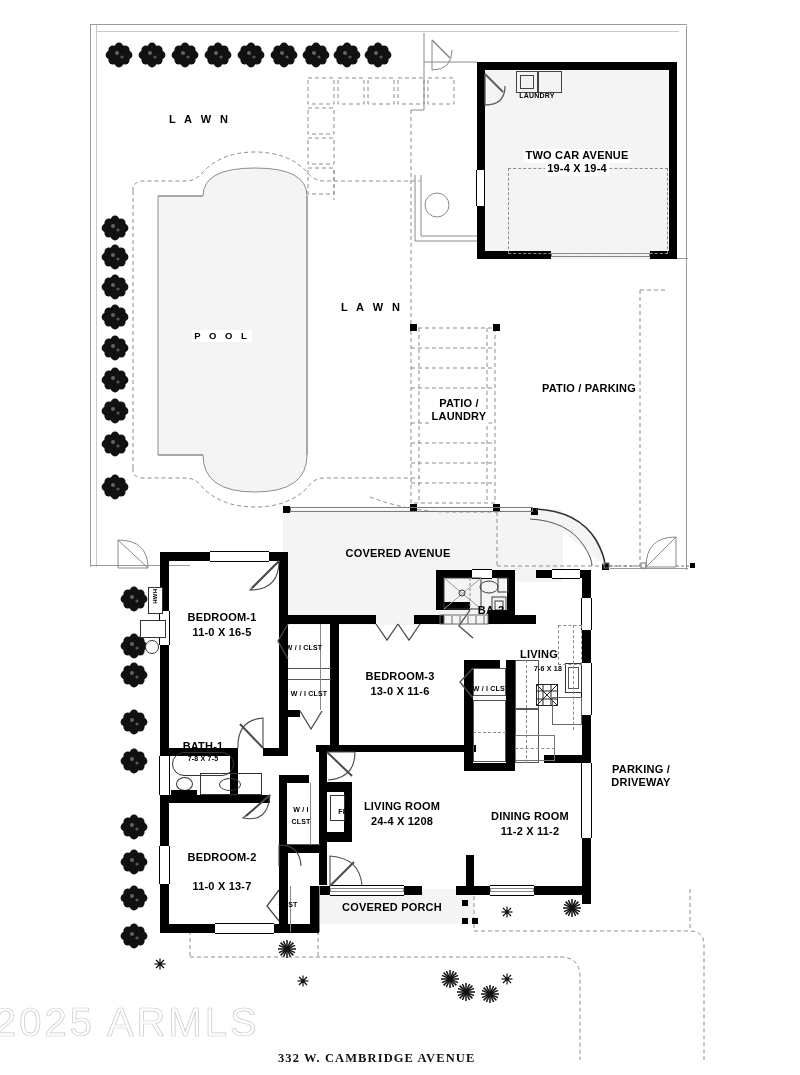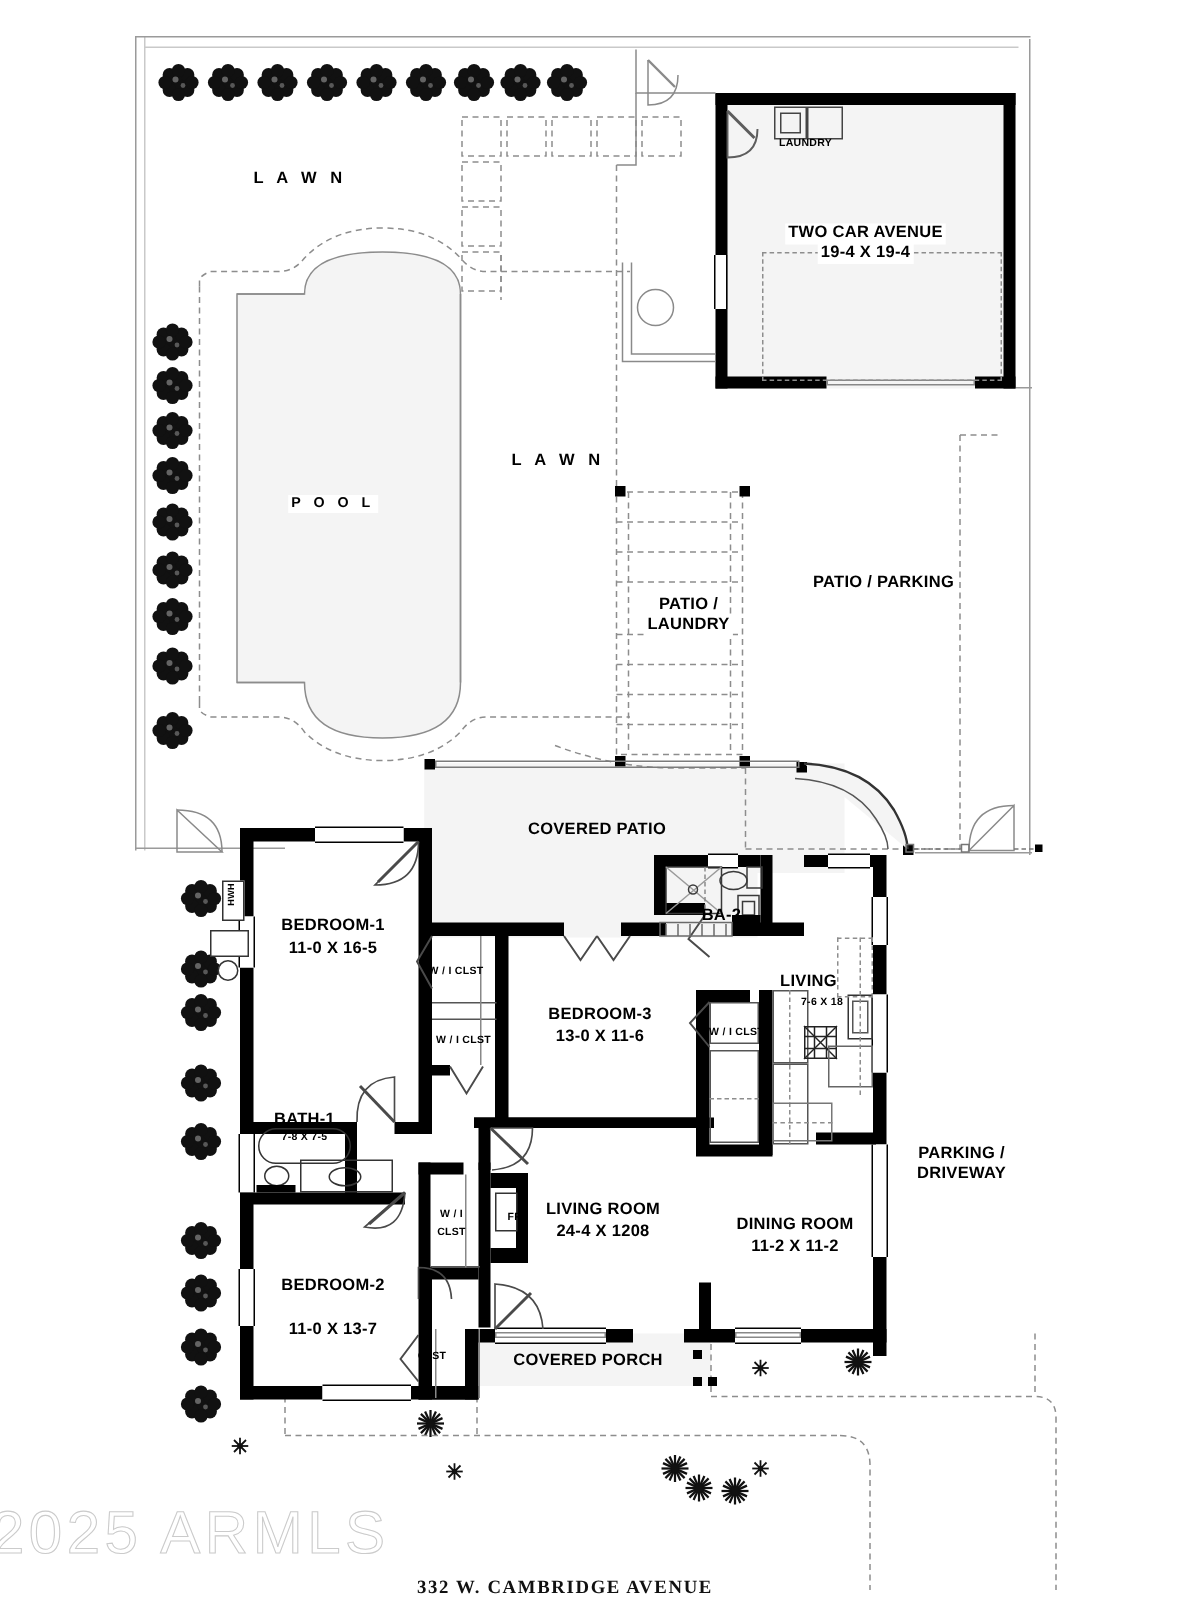--- a/index.html
+++ b/index.html
@@ -506,21 +506,21 @@
       <rect x="440" y="615" width="48" height="9"></rect>
     </g>
   </svg>
 
   <div class="lbl med sp ctr" style="left:200px;top:113px;">L A W N</div>
   <div class="lbl med sp ctr" style="left:372px;top:301px;">L A W N</div>
   <div class="lbl big sp ctr wht" style="left:222px;top:330px;">P O O L</div>
   <div class="lbl med ctr" style="left:589px;top:382px;">PATIO  /  PARKING</div>
   <div class="lbl med ctr wht" style="left:459px;top:397px;">PATIO /</div>
   <div class="lbl med ctr wht" style="left:459px;top:410px;">LAUNDRY</div>
-  <div class="lbl med ctr" style="left:398px;top:547px;">COVERED PATIO</div>
+  <div class="lbl med ctr" style="left:398px;top:547px;">COVERED AVENUE</div>
   <div class="lbl med ctr" style="left:392px;top:901px;">COVERED PORCH</div>
   <div class="lbl med ctr" style="left:641px;top:763px;">PARKING /</div>
   <div class="lbl med ctr" style="left:641px;top:776px;">DRIVEWAY</div>
 
   <div class="lbl med ctr wht" style="left:577px;top:149px;">TWO CAR AVENUE</div>
   <div class="lbl med ctr wht" style="left:577px;top:162px;">19-4  X  19-4</div>
 
   <div class="lbl small ctr" style="left:537px;top:92px;">LAUNDRY</div>
 
   <div class="lbl med ctr" style="left:222px;top:611px;">BEDROOM-1</div>
@@ -528,21 +528,21 @@
 
   <div class="lbl med ctr" style="left:222px;top:851px;">BEDROOM-2</div>
   <div class="lbl med ctr" style="left:222px;top:880px;">11-0  X  13-7</div>
 
   <div class="lbl med ctr" style="left:400px;top:670px;">BEDROOM-3</div>
   <div class="lbl med ctr" style="left:400px;top:685px;">13-0  X  11-6</div>
 
   <div class="lbl med ctr" style="left:203px;top:740px;">BATH-1</div>
   <div class="lbl small ctr" style="left:203px;top:755px;">7-8 X 7-5</div>
 
-  <div class="lbl med ctr" style="left:481px;top:604px;">BA-2</div>
+  <div class="lbl med ctr" style="left:491px;top:604px;">BA-2</div>
 
   <div class="lbl med ctr" style="left:539px;top:648px;">LIVING</div>
   <div class="lbl small ctr" style="left:548px;top:665px;">7-6 X 18</div>
 
   <div class="lbl med ctr" style="left:402px;top:800px;">LIVING ROOM</div>
   <div class="lbl med ctr" style="left:402px;top:815px;">24-4  X  1208</div>
 
   <div class="lbl med ctr" style="left:530px;top:810px;text-align:center;">DINING ROOM</div>
   <div class="lbl med ctr" style="left:530px;top:825px;">11-2  X  11-2</div>
 

